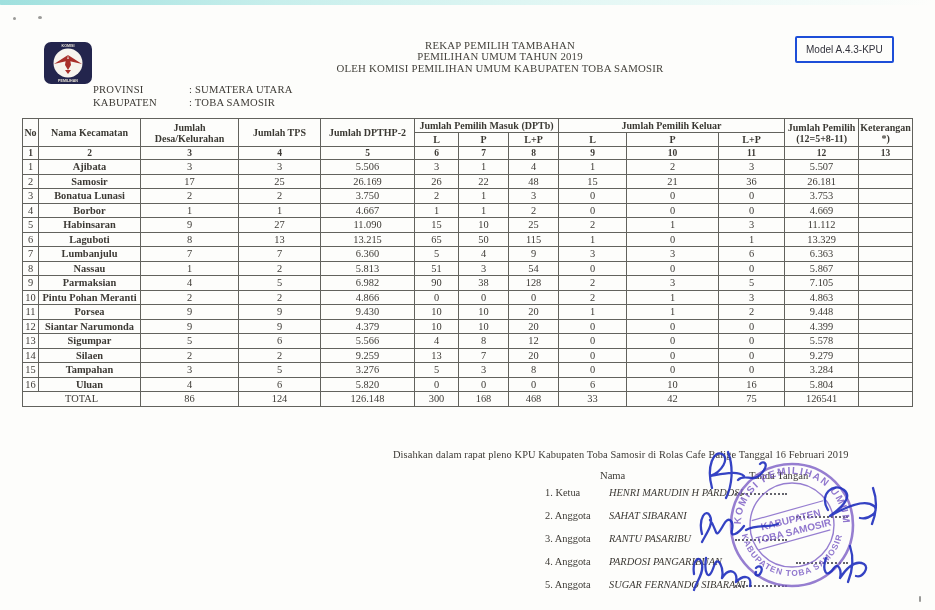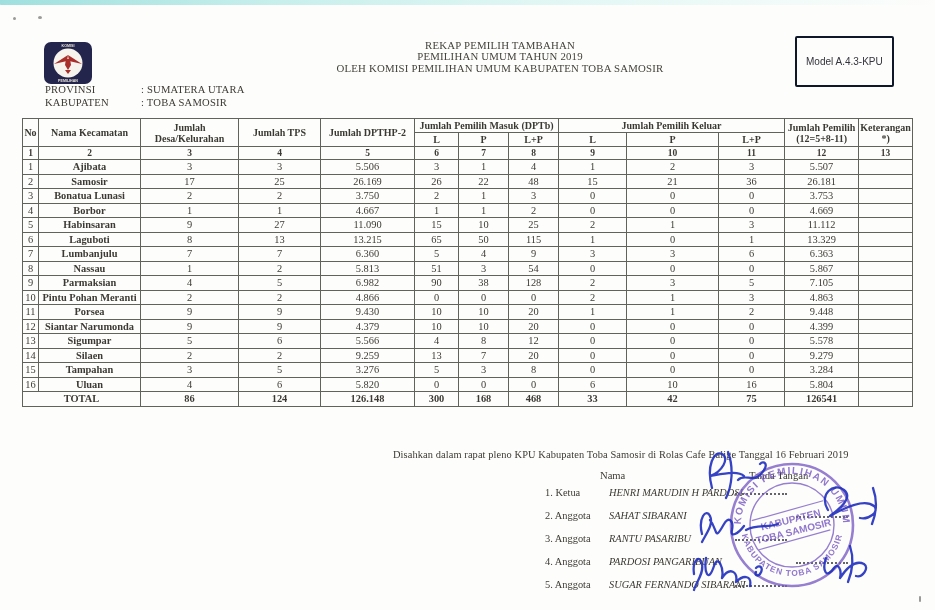--- a/index.html
+++ b/index.html
@@ -11,39 +11,39 @@
   .top-scan-edge {
     position:absolute; top:0; left:0; width:935px; height:5px;
     background:linear-gradient(90deg,#9fe0de 0%,#c8efec 30%,#e2f7f4 60%,#f2fbf9 85%,#fdfdfb 100%);
     border-radius:0 0 60px 8px;
   }
   .speck { position:absolute; background:#9a9a98; border-radius:50%; }
 
   
   .logo-wrap { position:absolute; left:44px; top:42px; }
   .meta { position:absolute; left:45px; top:84px; font-size:10.6px; letter-spacing:.2px; }
-  .meta-row { display:flex; height:12.5px; line-height:12.5px; }
+  .meta-row { display:flex; height:12.5px; line-height:12.5px;margin-left:48px; }
   .meta-label { width:96px; }
   .title-block { position:absolute; left:260px; top:40px; width:480px; text-align:center;
                  font-size:10.8px; line-height:11.4px; letter-spacing:.2px; color:#44423c; }
-  .model-box { position:absolute; left:795px; top:36px; border:2px solid #0f172a; border-radius:2px;
-               padding:18px 9px; font-family:"Liberation Sans", sans-serif; font-size:10px;
+  .model-box { position:absolute; left:795px; top:36px; border:2px solid #1d4ed8; border-radius:2px;
+               padding:6px 9px; font-family:"Liberation Sans", sans-serif; font-size:10px;
                color:#33333d; background:#fdfdfb; }
 
   
   table.rekap { position:absolute; left:22px; top:118px; width:890px;
                 border-collapse:collapse; table-layout:fixed; }
   .rekap th, .rekap td { border:1px solid #62625d; overflow:hidden; white-space:nowrap; }
   .rekap thead th { font-weight:bold; font-size:10px; line-height:1.12; text-align:center;
                     padding:1px 1px; vertical-align:middle; color:#3b3933; }
   .numrow td { font-weight:bold; font-size:9.5px; height:12px; line-height:12px; text-align:center; padding:0; }
   .rekap tbody td { font-size:10.4px; height:13.5px; line-height:13.5px; text-align:center; padding:0 2px; }
   .cell-no { font-size:9px; text-align:left; vertical-align:top; padding:0 0 0 2px; line-height:10px; }
   .cell-name { text-align:left; padding-left:4px;font-weight:bold; }
-  .total-row td { font-weight:bold; height:18px; line-height:18px; }
+  .total-row td { font-weight:normal; height:18px; line-height:18px; }
 
   
   .ratification { position:absolute; left:393px; top:449px; font-size:10.4px; letter-spacing:.1px; }
   .nama-hdr { position:absolute; left:600px; top:470px; font-size:10.6px;text-align:right; }
   .ttd-hdr { position:absolute; left:749px; top:470px; font-size:10.6px;text-align:right; }
   .signatories { position:absolute; left:507px; top:486px; }
   .sig-row { display:flex; height:23px; line-height:14px; font-size:10.4px;margin-left:38px; }
   .sig-label { width:62px; }
   .sig-name { padding-left:2px;font-style:italic; }
   .dotline { position:absolute; border-bottom:2px dotted #4a4a55; width:52px; opacity:.85; }

